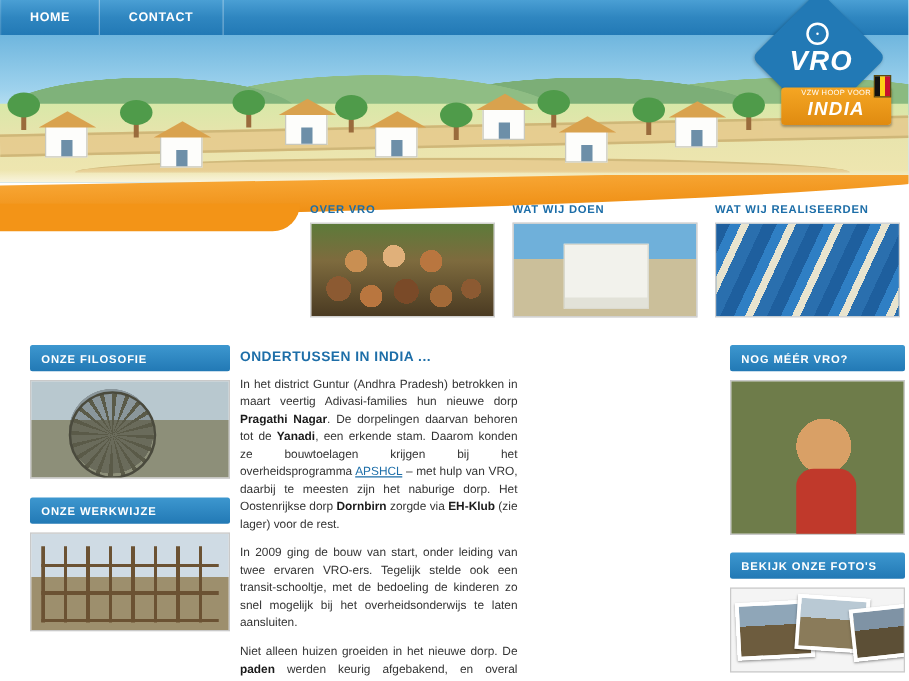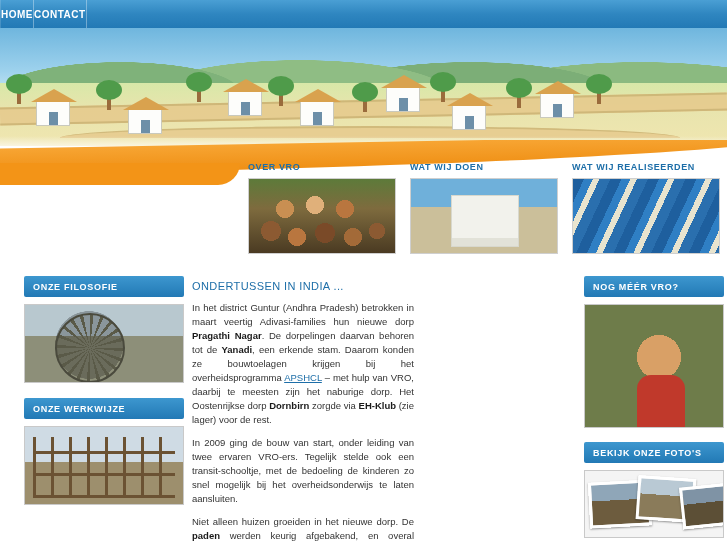--- a/index.html
+++ b/index.html
@@ -20,21 +20,21 @@
   
   .topnav {
     position: absolute; top: 0; left: 0;
     width: 727px; height: 28px;
     background: linear-gradient(to bottom, #4a9fd4 0%, #2f86c0 50%, #2279b5 100%);
     display: flex;
     align-items: stretch;
   }
   .topnav .navitem {
     display: flex; align-items: center;
-    padding: 0 0;
+    padding: 0 23px;
     color: #ffffff;
     font-size: 10px;
     letter-spacing: 0.5px;
     font-weight: bold;
     text-transform: uppercase;
     border-right: 1px solid rgba(255,255,255,0.35);
     cursor: pointer;
   }
   .topnav .navitem:first-child { border-left: 1px solid rgba(255,255,255,0.15); }
 
@@ -368,21 +368,21 @@
   .gallery-box .g3 {
     left: 96px; top: 14px; width: 52px; height: 42px;
     background: linear-gradient(to bottom, #7f93a5 0 40%, #5c4f36 40% 100%);
     transform: rotate(-6deg);
   }
 
   
   .article-title {
     color: #1d6ea8;
     font-size: 11px;
-    font-weight: normal;
+    font-weight: bold;
     letter-spacing: .4px;
     margin: 4px 0 9px 0;
   }
   .article-body {
     width: 222px;
     font-size: 9.5px;
     line-height: 14px;
     color: #333333;
     text-align: justify;
   }
@@ -442,20 +442,30 @@
     <div class="tree" style="left:96px;  top:52px;"></div>
     <div class="tree" style="left:186px; top:44px;"></div>
     <div class="tree" style="left:268px; top:48px;"></div>
     <div class="tree" style="left:352px; top:54px;"></div>
     <div class="tree" style="left:430px; top:44px;"></div>
     <div class="tree" style="left:506px; top:50px;"></div>
     <div class="tree" style="left:586px; top:46px;"></div>
     <div class="hero-fade"></div>
   </div>
 
+  <div class="logo">
+    <div class="diamond"></div>
+    <div class="wheel"></div>
+    <div class="logo-text">VRO</div>
+    <div class="ribbon">
+      <div class="l1">VZW HOOP VOOR</div>
+      <div class="l2">INDIA</div>
+    </div>
+    <div class="flag"></div>
+  </div>
 
   <div class="wave">
     <div class="band"></div>
   </div>
   <div class="wave-fill"></div>
 
   <div class="features">
     <div class="feature">
       <div class="ftitle">OVER VRO</div>
       <div class="fimg">

